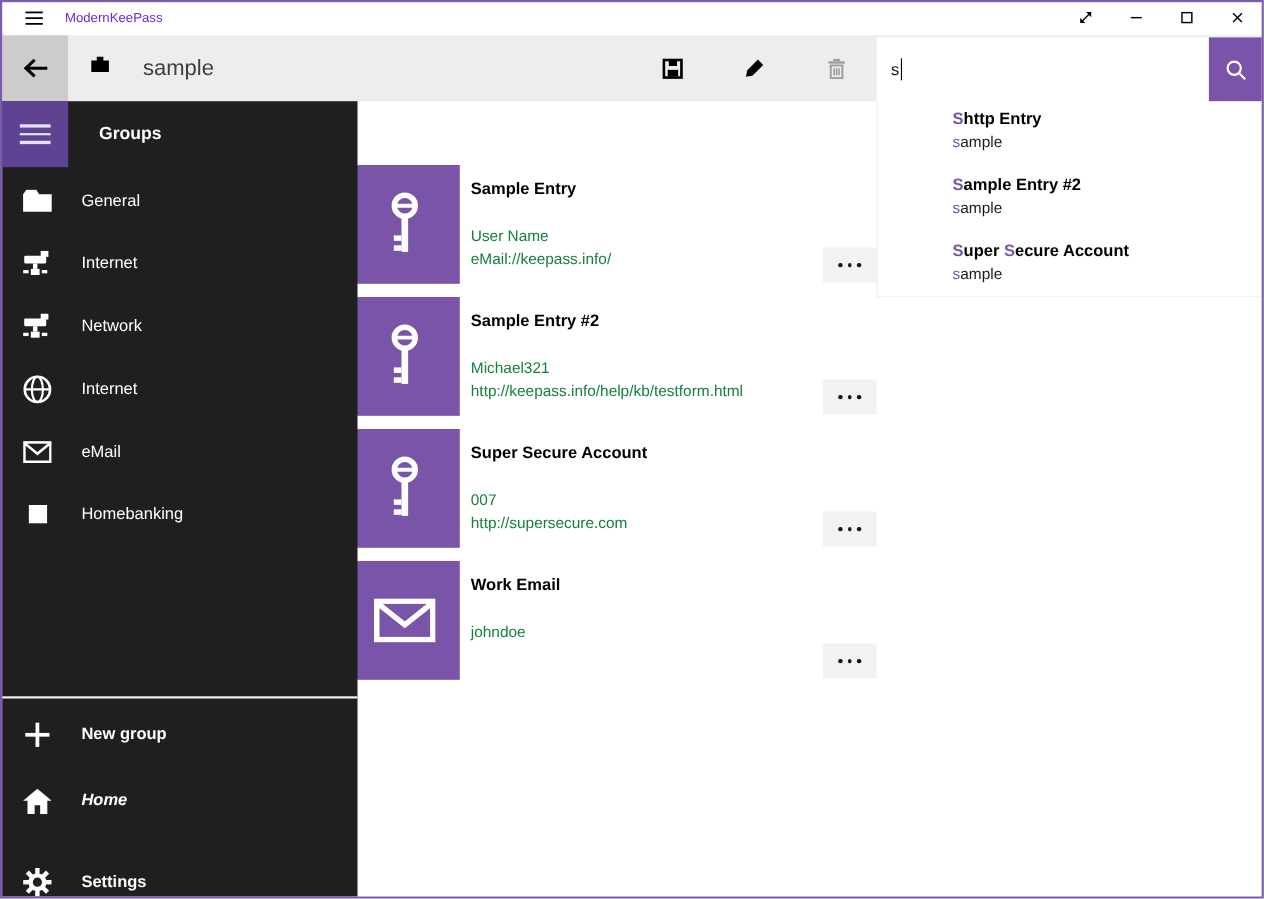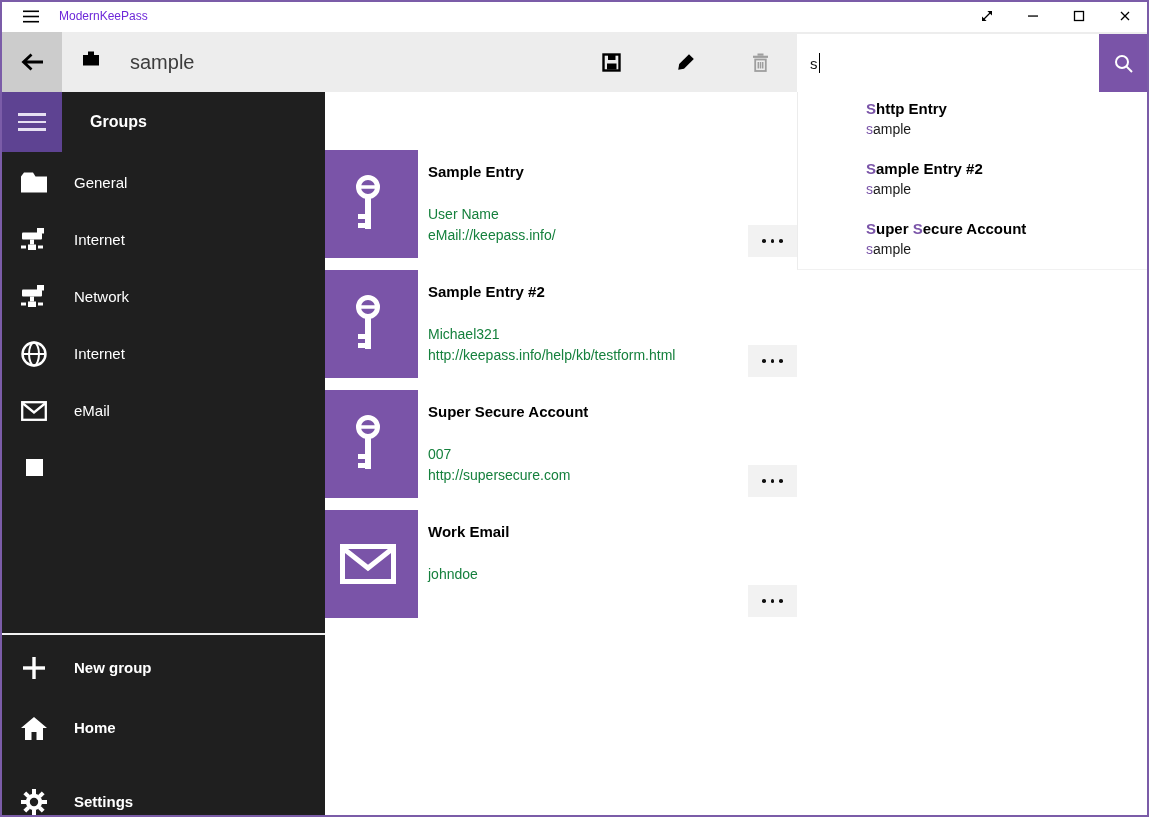--- a/index.html
+++ b/index.html
@@ -207,34 +207,35 @@
       </svg>
     </span>
     <span class="lb">eMail</span>
   </div>
   <div class="sb-item" style="top:347px;">
     <span class="ic">
       <svg width="17" height="17" viewBox="0 0 17 17">
           <rect x="0" y="0" width="17" height="17" fill="#fff"></rect>
         </svg>
     </span>
+    <span class="lb">Homebanking</span>
   </div>
 
   <div class="sb-sep"></div>
 
   <div class="sb-action" style="top:546px;">
     <span class="ic">
       <svg width="24" height="24" viewBox="0 0 24 24">
         <rect x="10.3" y="1" width="3.4" height="22" fill="#fff"></rect>
         <rect x="1" y="10.3" width="22" height="3.4" fill="#fff"></rect>
       </svg>
     </span>
     <span class="lb">New group</span>
   </div>
-  <div class="sb-action" style="top:606px;">
+  <div class="sb-action" style="top:606px;font-style:italic;">
     <span class="ic">
       <svg width="26" height="23" viewBox="0 0 26 23">
         <path d="M13 0 L26 11 H22 V23 H15.5 V15 H10.5 V23 H4 V11 H0 Z" fill="#fff"></path>
       </svg>
     </span>
     <span class="lb">Home</span>
   </div>
   <div class="sb-action" style="top:680px;text-align:right;">
     <span class="ic">
       <svg width="26" height="26" viewBox="0 0 26 26">

